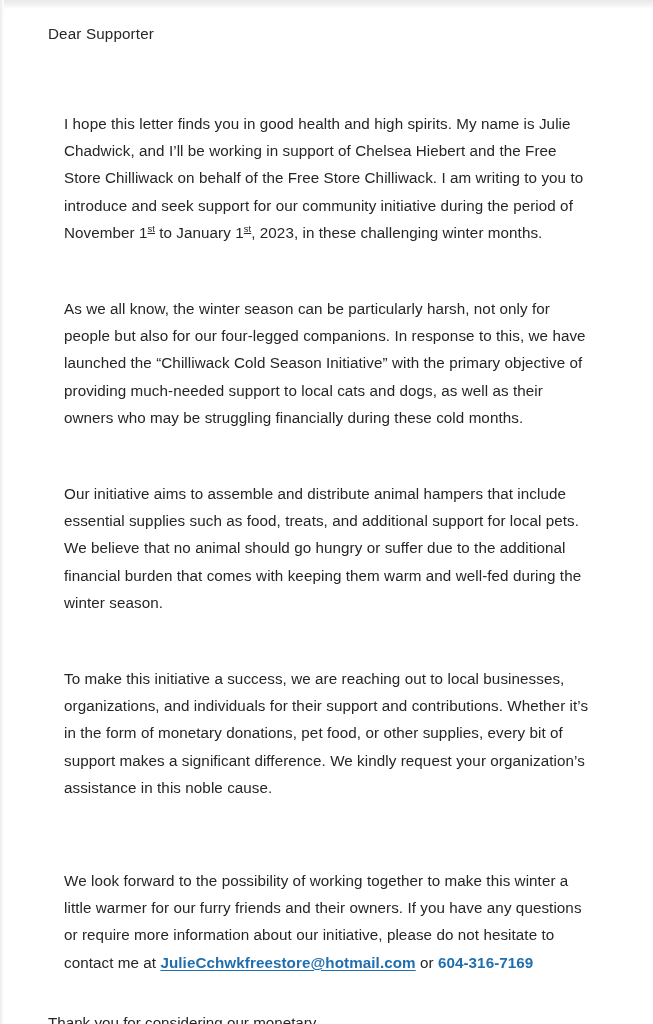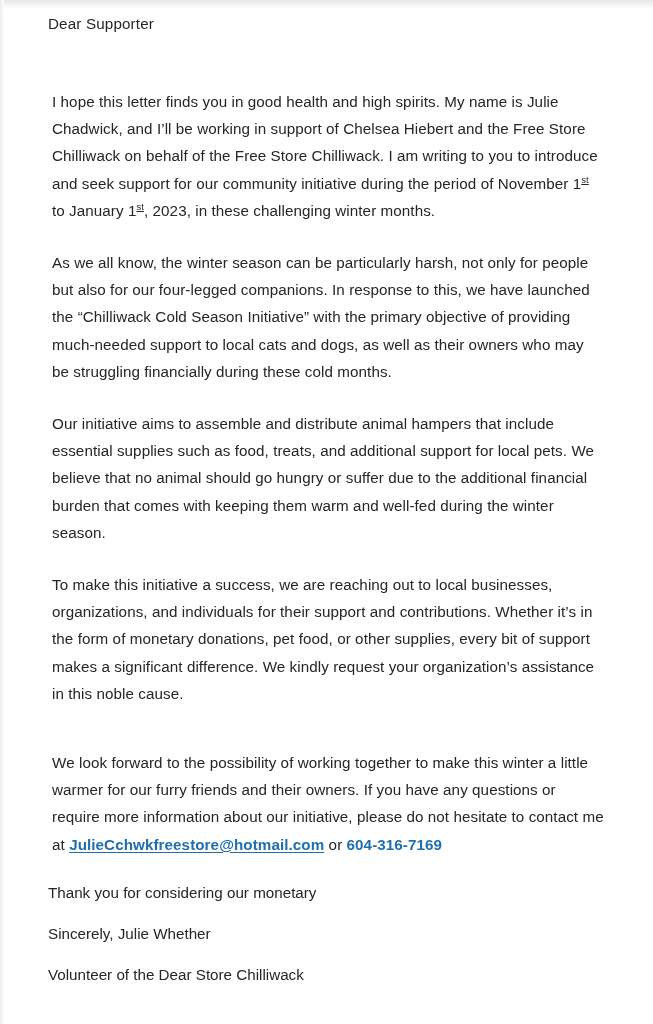--- a/index.html
+++ b/index.html
@@ -36,28 +36,28 @@
     pointer-events: none;
   }
   .letter {
     position: absolute;
     top: 0;
     left: 48px;
     width: 560px;
   }
   .salutation {
     margin: 0;
-    padding-top: 10px;
+    padding-top: 20px;
     font-size: 15.2px;
     line-height: 27px;
     color: #262626;
     letter-spacing: 0.01em;
   }
   p.para {
-    margin: 4px;
+    margin: 16px;
     font-size: 15.2px;
     line-height: 27.2px;
     color: #262626;
     letter-spacing: 0.005em;
     text-align: left;
   }
   .gap-after-salutation { height: 47px; }
   .para-gap { height: 17px; }
   .closing-gap { height: 14px; }
 

